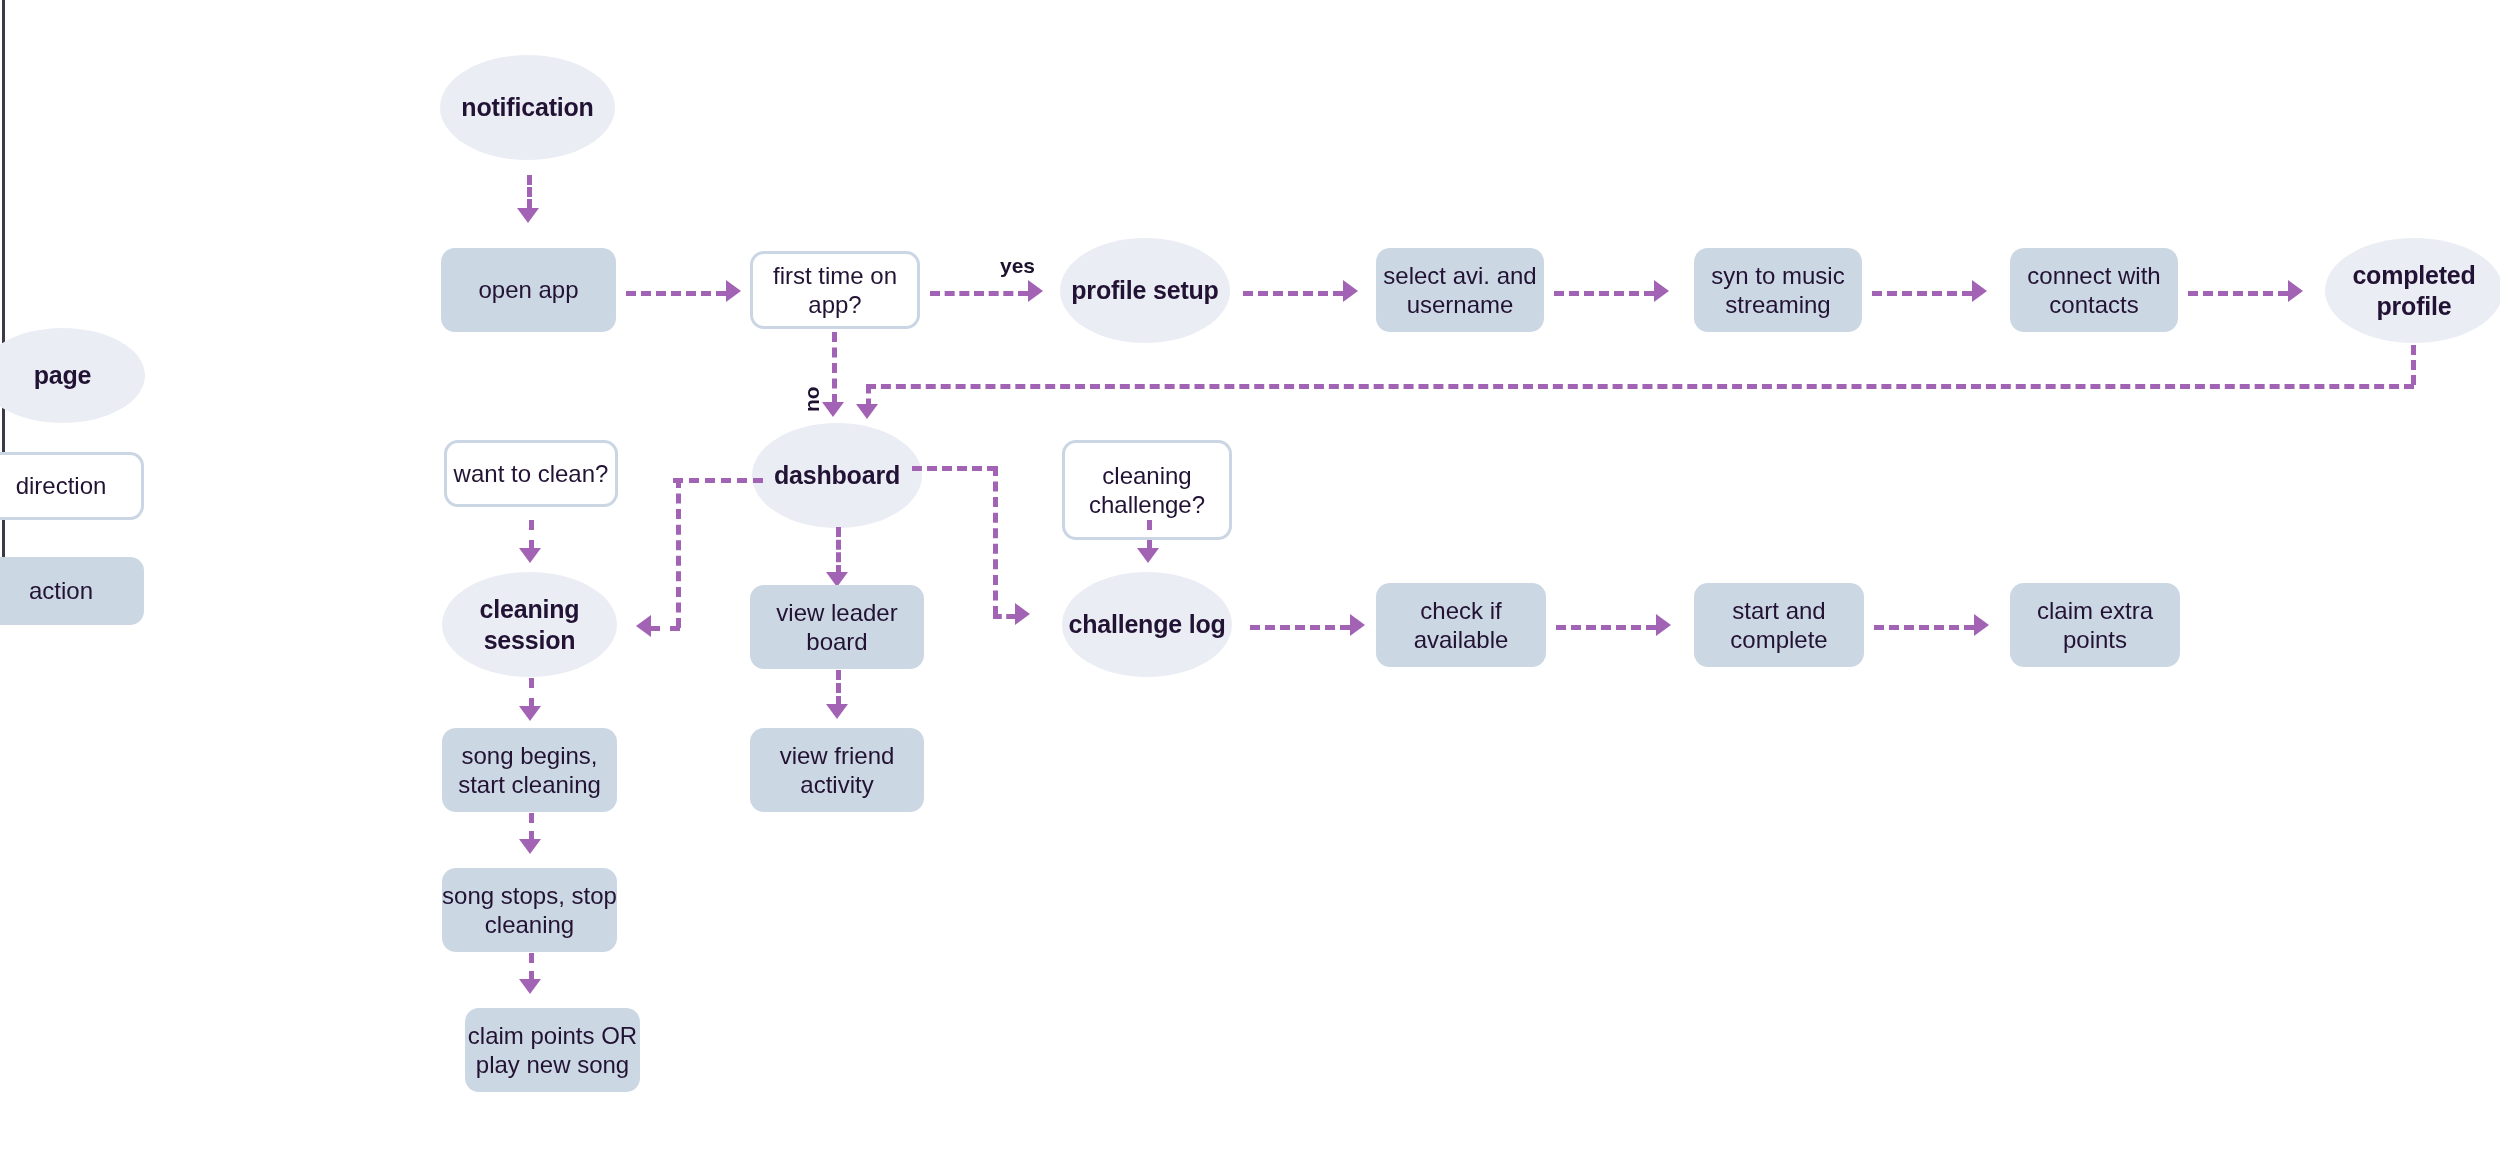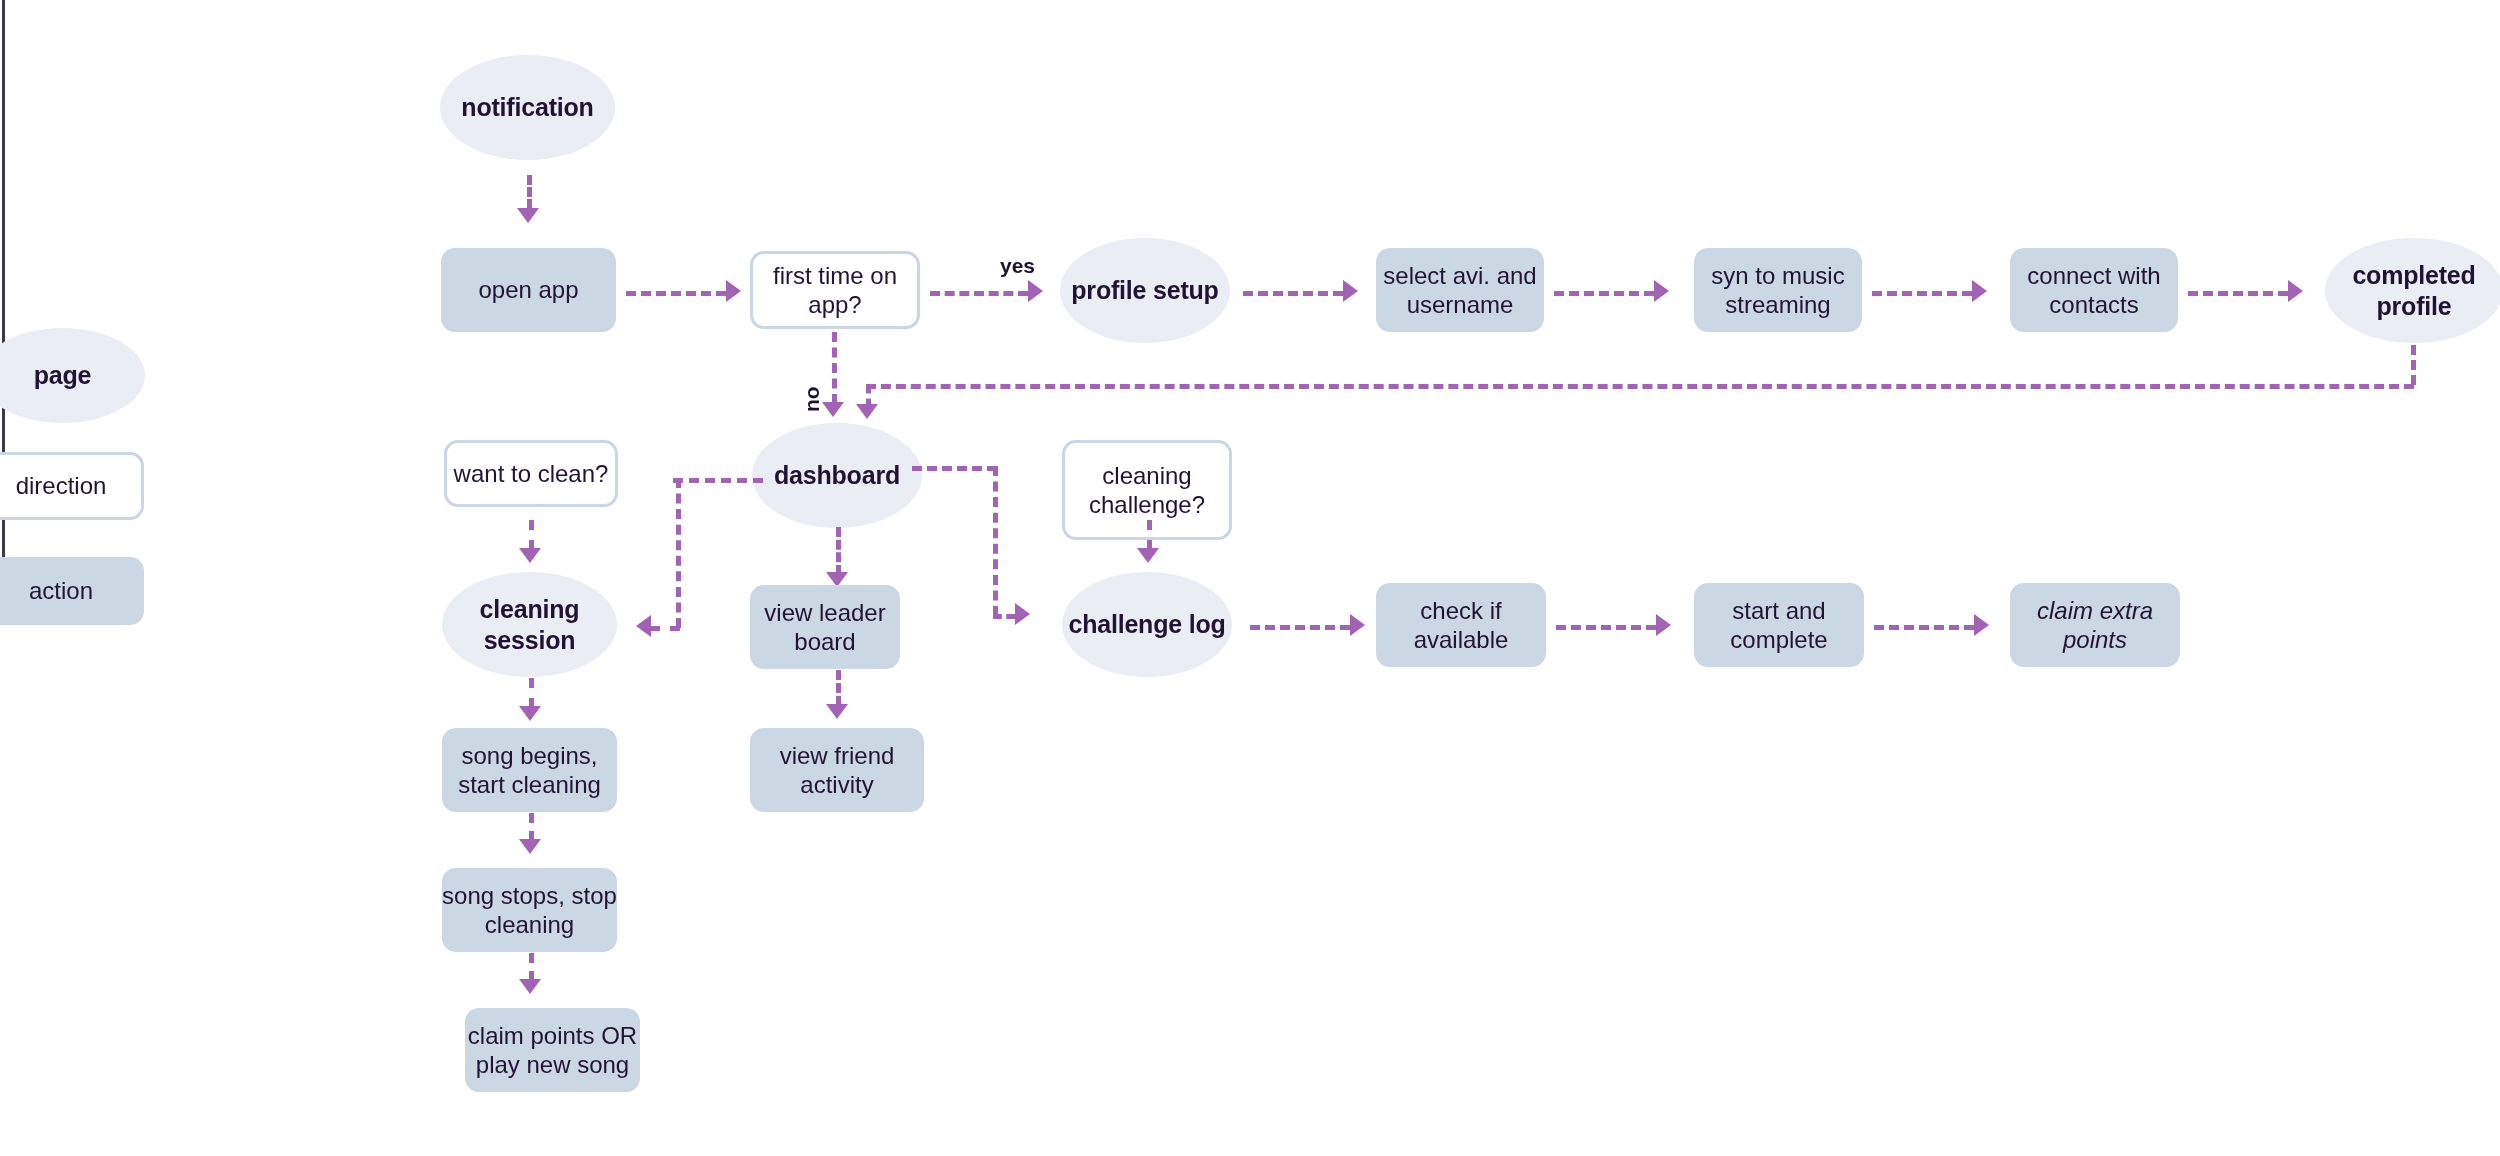--- a/index.html
+++ b/index.html
@@ -212,21 +212,21 @@
 
   <div class="h-dash" style="left:912px; top:466px; width:85px;"></div>
   <div class="v-dash" style="left:993px; top:466px; height:150px;"></div>
   <div class="h-dash" style="left:993px; top:614px; width:22px;"></div>
   <div class="arrow right" style="left:1015px; top:603px;"></div>
 
   <div class="node page" style="left:442px; top:572px; width:175px; height:105px;">
     <span>cleaning session</span>
   </div>
 
-  <div class="node action" style="left:750px; top:585px; width:150px; height:84px;">
+  <div class="node action" style="left:750px; top:585px; width:174px; height:84px;">
     <span>view leader board</span>
   </div>
 
   <div class="node page" style="left:1062px; top:572px; width:170px; height:105px;">
     <span>challenge log</span>
   </div>
 
   <div class="h-dash" style="left:1250px; top:625px; width:100px;"></div>
   <div class="arrow right" style="left:1350px; top:614px;"></div>
 
@@ -237,21 +237,21 @@
   <div class="h-dash" style="left:1556px; top:625px; width:100px;"></div>
   <div class="arrow right" style="left:1656px; top:614px;"></div>
 
   <div class="node action" style="left:1694px; top:583px; width:170px; height:84px;">
     <span>start and complete</span>
   </div>
 
   <div class="h-dash" style="left:1874px; top:625px; width:100px;"></div>
   <div class="arrow right" style="left:1974px; top:614px;"></div>
 
-  <div class="node action" style="left:2010px; top:583px; width:170px; height:84px;font-style:italic;">
+  <div class="node action" style="left:2010px; top:583px; width:170px; height:84px;">
     <span>claim extra points</span>
   </div>
 
   <div class="v-dash" style="left:529px; top:678px; height:30px;"></div>
   <div class="arrow down" style="left:519px; top:706px;"></div>
 
   <div class="v-dash" style="left:836px; top:670px; height:36px;"></div>
   <div class="arrow down" style="left:826px; top:704px;"></div>
 
   <div class="node action" style="left:750px; top:728px; width:174px; height:84px;">

